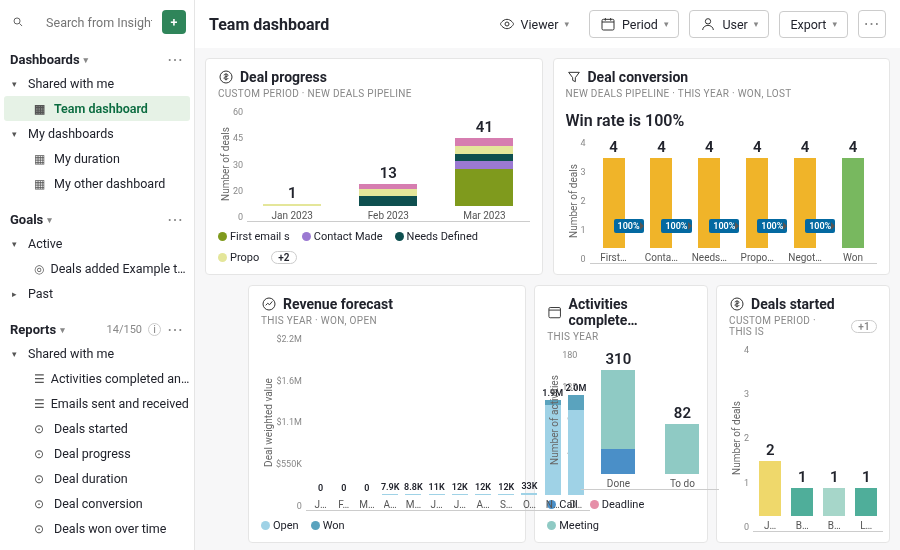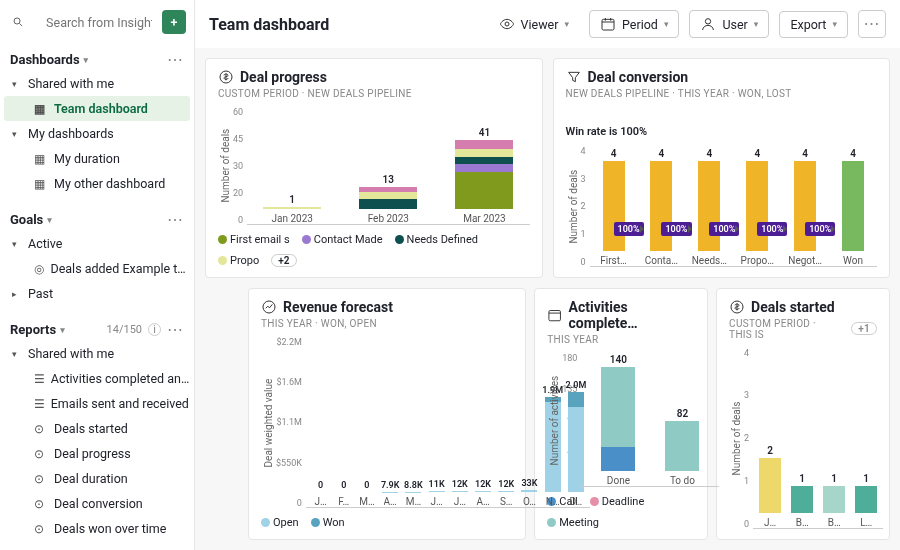--- a/index.html
+++ b/index.html
@@ -25,36 +25,36 @@
   .topbar h1 { font-size:16px; font-weight:700; flex:1; }
   .tb-btn { border:1px solid #ccc; border-radius:4px; padding:5px 10px; display:flex; align-items:center; gap:6px; cursor:pointer; font-size:12.5px; background:#fff; }
   .tb-btn.plain { border:0; }
   .tb-icon { border:1px solid #ccc; border-radius:4px; width:28px; height:28px; display:flex; align-items:center; justify-content:center; cursor:pointer; background:#fff; }
   .grid { flex:1; display:grid; grid-template-columns:1fr 1fr; gap:10px; padding:10px; overflow:auto; }
   .row2 { display:grid; grid-template-columns:1.6fr 1fr 1fr; gap:8px; grid-column:1/3;margin-left:43px; }
   .card { background:#fff; border:1px solid #e5e5e5; border-radius:4px; padding:10px 12px; display:flex; flex-direction:column; min-width:0; }
   .card-hdr { display:flex; align-items:center; gap:6px; font-weight:700; font-size:14px; }
   .card-sub { color:#888; font-size:10px; letter-spacing:.3px; margin-top:3px; text-transform:uppercase; display:flex; align-items:center; gap:4px; }
   .badge { border:1px solid #ccc; border-radius:10px; padding:0 6px; font-size:10px; font-weight:600; cursor:pointer; }
-  .card-note { font-size:11px; font-weight:600; margin-top:26px; }
+  .card-note { font-size:16px; font-weight:600; margin-top:12px; }
   .chart-wrap { flex:1; display:flex; margin-top:8px; min-height:0; }
   .ylabel { writing-mode:vertical-rl; transform:rotate(180deg); font-size:10px; color:#666; text-align:center; padding:0 2px; }
   .plot { flex:1; display:flex; flex-direction:column; min-width:0; }
   .bars { flex:1; display:flex; align-items:flex-end; gap:18px; border-bottom:1px solid #ccc; padding:0 6px; position:relative; }
   .bars.tight { gap:6px; }
   .bar-col { flex:1; display:flex; flex-direction:column; align-items:center; min-width:0; }
-  .bar-lbl-top { font-size:10px; font-weight:600; margin-bottom:2px; }
+  .bar-lbl-top { font-size:15px; font-weight:600; margin-bottom:2px; }
   .stack { width:58px; display:flex; flex-direction:column-reverse; }
   .stack > div { width:100%; }
   .bar-col .cat { font-size:10px; color:#555; margin-top:4px; white-space:nowrap; overflow:hidden; text-overflow:ellipsis; max-width:100%; }
   .yaxis { display:flex; flex-direction:column; justify-content:space-between; font-size:9px; color:#888; padding-right:4px; text-align:right; }
   .plot-row { flex:1; display:flex; }
   .legend { display:flex; flex-wrap:wrap; gap:8px 12px; margin-top:8px; font-size:11px; align-items:center; }
   .legend .sw { width:9px; height:9px; border-radius:50%; display:inline-block; margin-right:3px; vertical-align:-1px; }
-  .pct-tag { position:absolute; background:#4c1d95; color:#fff; font-size:9px; font-weight:600; padding:2px 4px; border-radius:2px; }
+  .pct-tag { position:absolute; background:#0369a1; color:#fff; font-size:9px; font-weight:600; padding:2px 4px; border-radius:2px; }
   .pct-tag::after { content:""; position:absolute; right:-4px; top:50%; transform:translateY(-50%); border:4px solid transparent; border-left-color:#555; }
   .single-bar { width:22px; }
   .chev-d { font-size:9px; color:#888; }
   .ic { width:16px; height:16px; stroke:#333; stroke-width:1.5; fill:none; display:inline-block; vertical-align:-3px; }
 </style>
 </head>
 <body>
 
 <div class="app">
 
@@ -456,21 +456,21 @@
               <div class="plot-row">
                 <div class="yaxis" id="ac-yaxis">
                     <div>180</div>
                     <div>135</div>
                     <div>90</div>
                     <div>45</div>
                     <div>0</div>
                   </div>
                 <div class="bars" id="ac-bars" style="gap:30px;padding:0 20px">
                     <div class="bar-col">
-                      <div class="bar-lbl-top">140</div>
+                      <div class="bar-lbl-top">310</div>
                       <div class="stack" style="width: 34px;">
                         <div style="background: rgb(74, 143, 200); height: 24.4444px;"></div>
                         <div style="background: rgb(143, 202, 196); height: 79.4444px;"></div>
                       </div>
                       <div class="cat">Done</div>
                     </div>
                     <div class="bar-col">
                       <div class="bar-lbl-top">82</div>
                       <div class="stack" style="width: 34px;">
                         <div style="background: rgb(143, 202, 196); height: 50.1111px;"></div>

